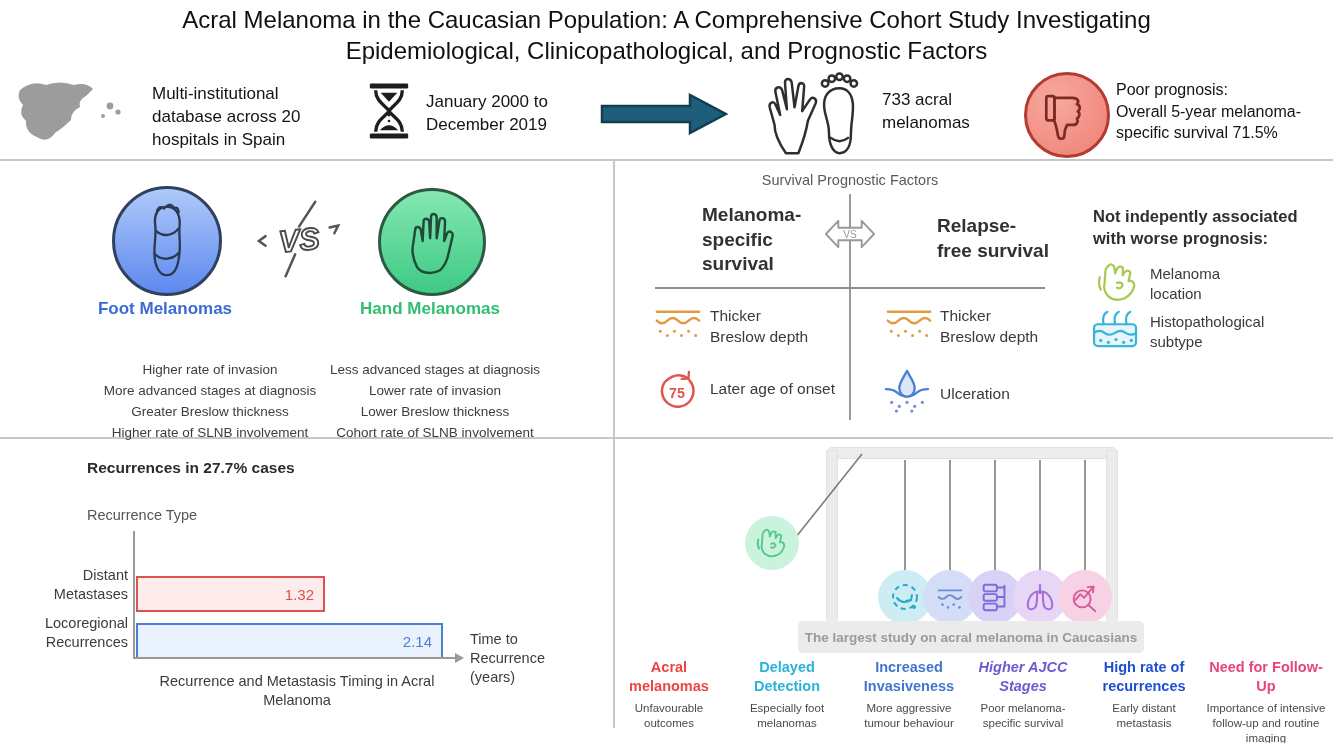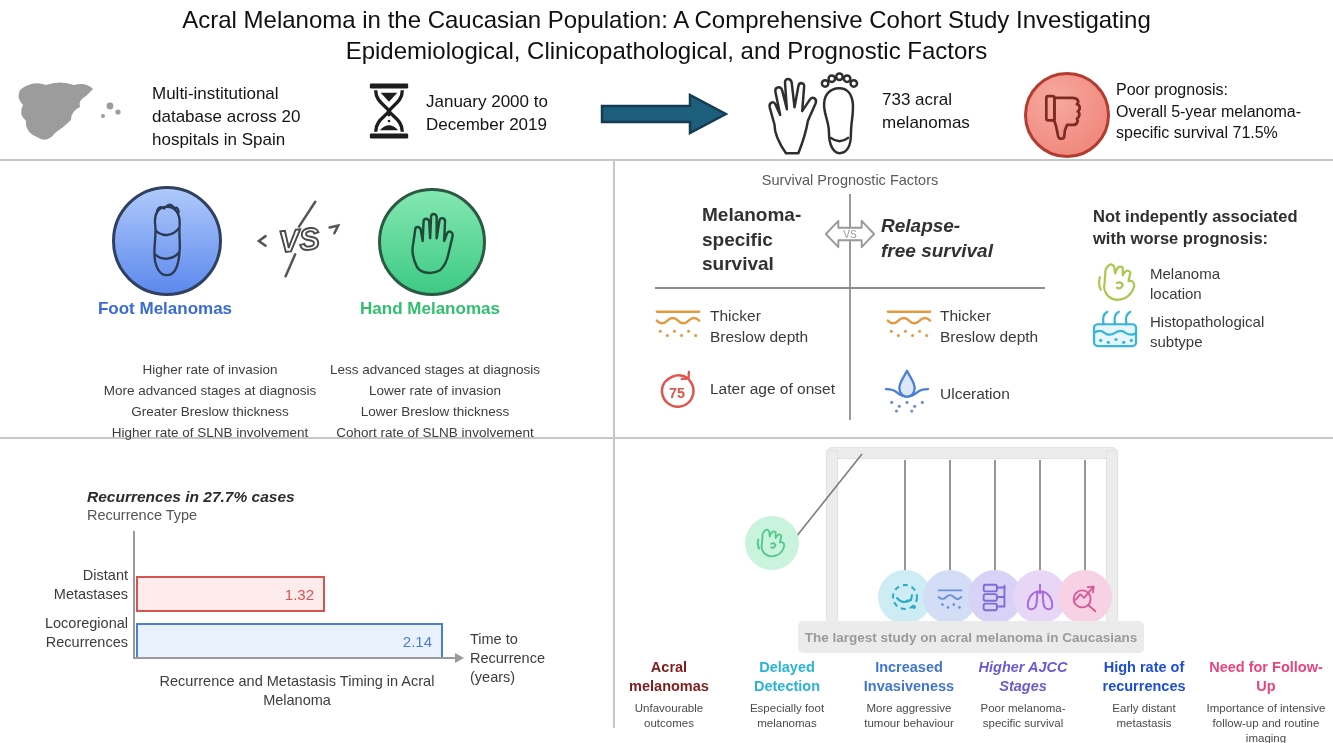--- a/index.html
+++ b/index.html
@@ -152,21 +152,21 @@
   <div class="abs" style="left:849px;top:194px;width:2px;height:226px;background:#9a9a9a;"></div>
   <div class="abs" style="left:655px;top:287px;width:390px;height:2px;background:#8d8d8d;"></div>
 
   <div class="abs prog-title preline" style="left:702px;top:203px;width:160px;">Melanoma-
 specific
 survival</div>
   <svg class="abs" style="left:822px;top:212px;" width="56" height="44" viewBox="0 0 72 56">
     <polygon points="5,28 21,11 21,20 51,20 51,11 67,28 51,45 51,36 21,36 21,45" fill="#ffffff" stroke="#999999" stroke-width="2.4" stroke-linejoin="round"></polygon>
     <text x="36" y="33" text-anchor="middle" font-size="13" fill="#999999">VS</text>
   </svg>
-  <div class="abs prog-title preline" style="left:881px;top:214px;width:170px;font-style:italic;">Relapse-
+  <div class="abs prog-title preline" style="left:937px;top:214px;width:170px;">Relapse-
 free survival</div>
 
   <svg class="abs" style="left:655px;top:306px;" width="46" height="38" viewBox="0 0 52 40">
     <g stroke="#e29a40" stroke-width="2.6" fill="none" stroke-linecap="round">
       <path d="M2 5 H50"></path>
       <path d="M2 15 Q8 21 14 15 Q20 9 26 15 Q32 21 38 15 Q44 9 50 15"></path>
     </g>
     <g fill="#e29a40">
         <circle cx="6" cy="27" r="1.7"></circle>
         <circle cx="14" cy="32" r="1.7"></circle>
@@ -242,21 +242,21 @@
         <circle cx="9" cy="34" r="1.7"></circle>
         <circle cx="17" cy="36" r="1.7"></circle>
         <circle cx="25" cy="33" r="1.7"></circle>
         <circle cx="33" cy="36" r="1.7"></circle>
         <circle cx="41" cy="34" r="1.7"></circle>
       </g>
   </svg>
   <div class="abs na-label preline" style="left:1150px;top:312px;width:170px;">Histopathological
 subtype</div>
 
-  <div class="abs chart-title" style="left:87px;top:488px;font-style:italic;">Recurrences in 27.7% cases</div>
+  <div class="abs chart-title" style="left:87px;top:459px;">Recurrences in 27.7% cases</div>
   <div class="abs chart-ylabel" style="left:87px;top:506px;color:#555;">Recurrence Type</div>
 
   <div class="abs axis" style="left:133px;top:531px;width:2px;height:128px;"></div>
 
   <div class="abs chart-cat" style="left:20px;top:566px;width:108px;text-align:right;">Distant Metastases</div>
   <div class="abs hbar bar-red" style="left: 136px; top: 564px; width: 189px; border-color: rgb(217, 83, 79);">
     <span style="color: rgb(217, 83, 79);">1.32</span>
   </div>
 
   <div class="abs chart-cat" style="left:10px;top:614px;width:118px;text-align:right;">Locoregional Recurrences</div>
@@ -343,21 +343,21 @@
         <path d="M22 27 L29 33"></path>
         <path d="M8 21 L13 15 L17 19 L27 7"></path>
         <path d="M27 7 l-6 0.5 M27 7 l-0.5 6"></path>
       </g>
     </svg>
   </div>
 
   <div class="abs banner" style="left:798px;top:621px;width:346px;height:32px;">The largest study on acral melanoma in Caucasians</div>
 
   <div class="abs finding" style="left:616px;top:658px;width:106px;">
-    <div class="f-title" style="color: #7f1d1d;">Acral melanomas</div>
+    <div class="f-title" style="color: #ef4444;">Acral melanomas</div>
     <div class="f-sub">Unfavourable outcomes</div>
   </div>
   <div class="abs finding" style="left:732px;top:658px;width:110px;">
     <div class="f-title" style="color: rgb(41, 179, 216);">Delayed Detection</div>
     <div class="f-sub">Especially foot melanomas</div>
   </div>
   <div class="abs finding" style="left:848px;top:658px;width:122px;">
     <div class="f-title" style="color: rgb(65, 118, 208);">Increased Invasiveness</div>
     <div class="f-sub">More aggressive tumour behaviour</div>
   </div>

